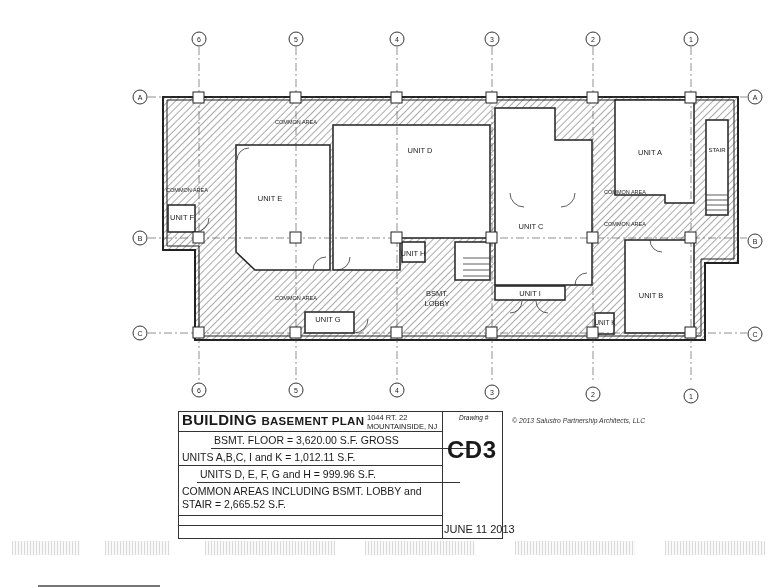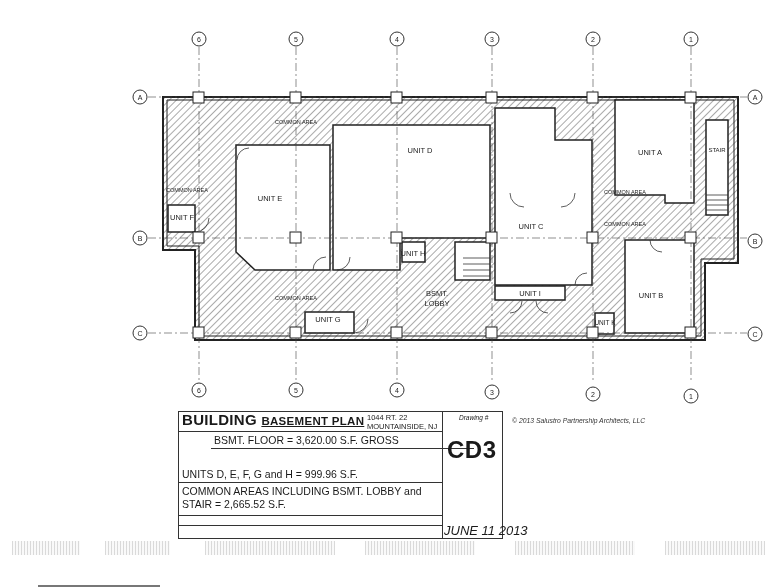--- a/index.html
+++ b/index.html
@@ -4,31 +4,31 @@
 <style>
   html, body { margin:0; padding:0; background:#ffffff; }
   body { width:771px; height:588px; position:relative; overflow:hidden; font-family:"Liberation Sans", sans-serif; color:#1a1a1a; }
   #plan { position:absolute; left:0; top:0; }
   .lbl { font-family:"Liberation Sans", sans-serif; fill:#222; }
   .tb { position:absolute; left:178px; top:411px; width:323px; height:126px; border:1px solid #333; background:#fff; }
   .tb-left { position:absolute; left:0; top:0; width:263px; height:100%; border-right:1px solid #333; }
   .tb-row { position:absolute; left:0; width:263px; border-bottom:1px solid #333; font-size:10.5px; line-height:13px; padding-left:3px; box-sizing:border-box; white-space:nowrap; }
   .tb-title { top:0; height:20px; }
   .tb-title .big { font-weight:bold; font-size:15px; letter-spacing:0.3px; position:absolute; left:3px; top:1px; }
-  .tb-title .mid { font-weight:bold; font-size:11.5px;text-decoration:underline; }
+  .tb-title .mid { font-weight:bold; font-size:11.5px; }
   .tb-title .addr { position:absolute; left:188px; top:1px; font-size:7.5px; line-height:9px; }
   .tb-r1 { top:20px; height:17px; padding-top:2px;margin-left:32px; }
   .tb-r2 { top:37px; height:17px; padding-top:2px; }
-  .tb-r3 { top:54px; height:17px; padding-top:2px; }
+  .tb-r3 { top:54px; height:17px; padding-top:2px;margin-left:18px; }
   .tb-r4 { top:71px; height:33px; padding-top:2px; white-space:normal; }
   .tb-r5 { top:104px; height:10px; }
   .tb-right { position:absolute; left:264px; top:0; width:58px; height:100%; }
   .dw-label { position:absolute; left:16px; top:2px; font-size:6.5px; font-style:italic; }
   .dw-num { position:absolute; left:4px; top:24px; font-size:24px; font-weight:bold; letter-spacing:0.5px; }
-  .dw-date { position:absolute; left:1px; top:111px; font-size:13px; white-space:nowrap;font-style:italic; }
+  .dw-date { position:absolute; left:1px; top:111px; font-size:11px; white-space:nowrap; }
   .copyright { position:absolute; left:512px; top:417px; font-size:6.8px; font-style:italic; color:#333; }
   .noise { position:absolute; top:541px; height:14px; background:repeating-linear-gradient(90deg,#bbb 0 1px,#f5f5f5 1px 3px); opacity:0.55; }
   .bottom-line { position:absolute; left:38px; top:585px; width:122px; height:2px; background:#777; }
 </style>
 </head>
 <body>
 
 <svg id="plan" width="771" height="588" viewBox="0 0 771 588" xmlns="http://www.w3.org/2000/svg">
   <defs>
     <pattern id="hatch" patternUnits="userSpaceOnUse" width="5" height="5" patternTransform="rotate(45)">
@@ -192,20 +192,21 @@
   </g>
 </svg>
 
 <div class="tb">
   <div class="tb-left">
     <div class="tb-row tb-title">
       <span class="big"><span>BUILDING</span> <span class="mid">BASEMENT PLAN</span></span>
       <span class="addr"><span>1044 RT. 22</span><br><span>MOUNTAINSIDE, NJ</span></span>
     </div>
     <div class="tb-row tb-r1">BSMT. FLOOR =   3,620.00 S.F. GROSS</div>
+    <div class="tb-row tb-r2">UNITS A,B,C, I and K  =   1,012.11 S.F.</div>
     <div class="tb-row tb-r3">UNITS D, E, F, G and H =   999.96 S.F.</div>
     <div class="tb-row tb-r4">COMMON AREAS INCLUDING BSMT. LOBBY and STAIR  =  2,665.52 S.F.</div>
     <div class="tb-row tb-r5"></div>
   </div>
   <div class="tb-right">
     <span class="dw-label">Drawing #</span>
     <span class="dw-num">CD3</span>
     <span class="dw-date">JUNE 11 2013</span>
   </div>
 </div>

